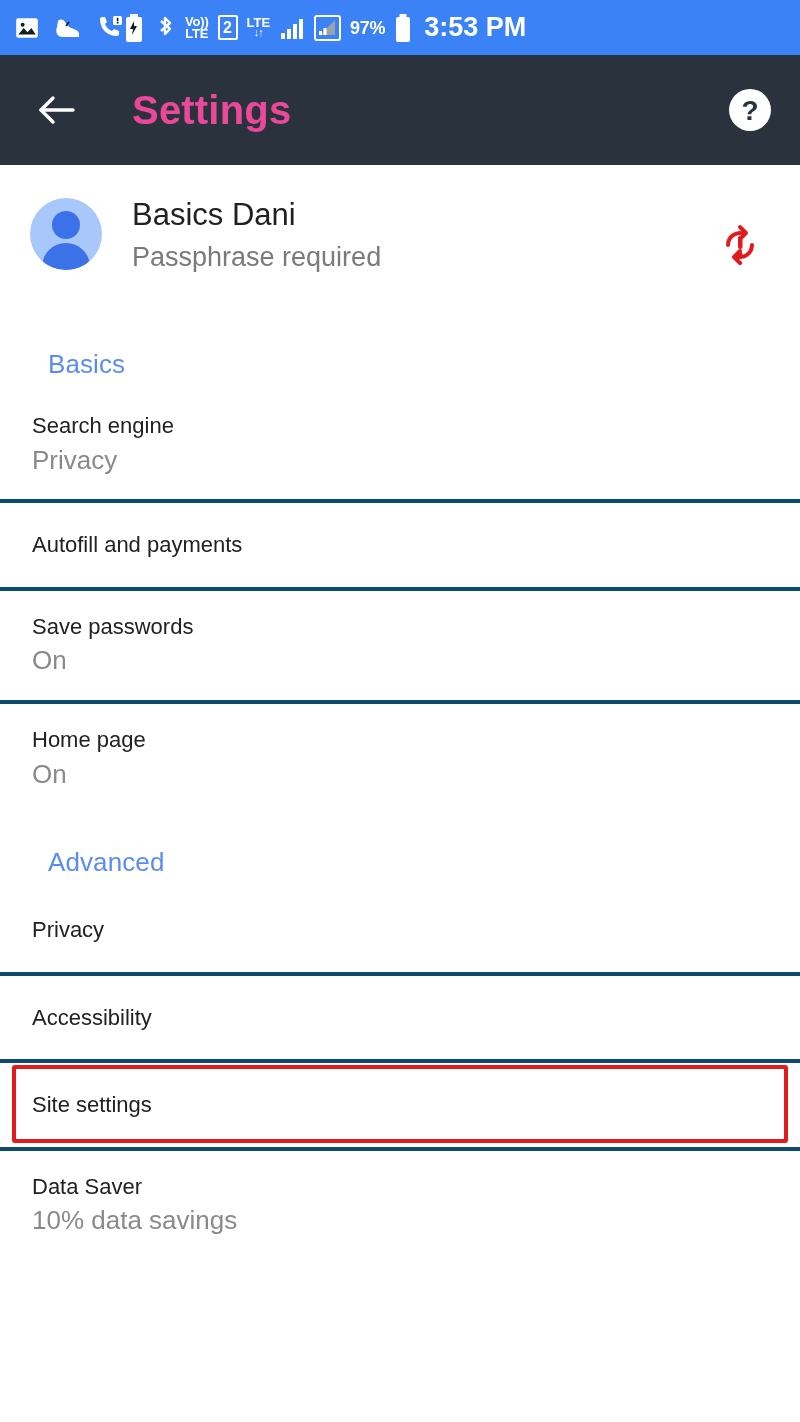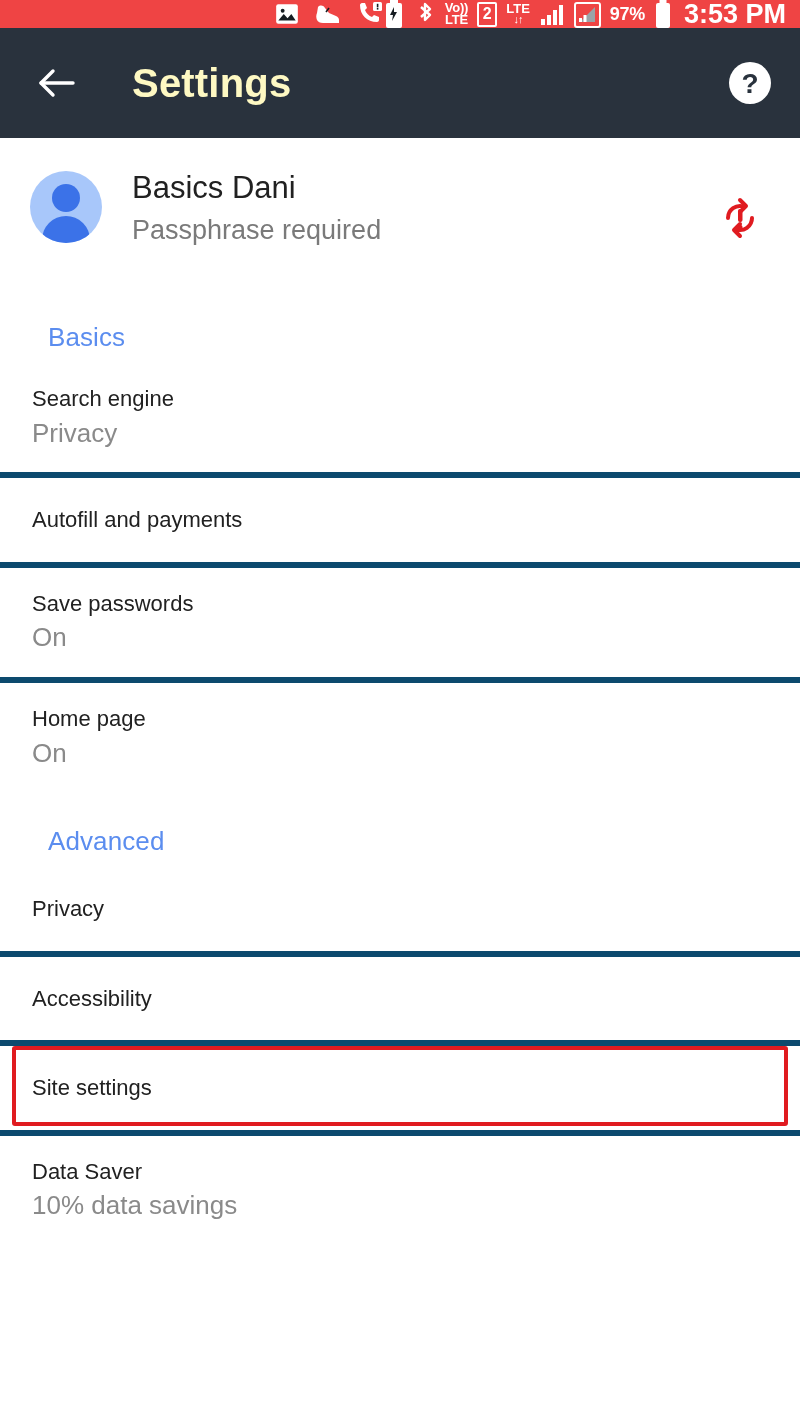--- a/index.html
+++ b/index.html
@@ -7,25 +7,25 @@
   html, body {
     width: 800px;
     height: 1422px;
     background: #ffffff;
     font-family: "Liberation Sans", sans-serif;
     overflow: hidden;
   }
 
   
   .status-bar {
-    height: 28px;
-    background: #ef4444;
+    height: 55px;
+    background: #3b82f6;
     display: flex;
     align-items: center;
-    justify-content: flex-end;
+    justify-content: flex-start;
     padding: 0 14px 0 14px;
     color: #ffffff;
   }
   .status-left { display: flex; align-items: center; gap: 14px; }
   .status-right { display: flex; align-items: center; gap: 9px; }
   .sb-icon { display: flex; align-items: center; justify-content: center; }
   .sb-text {
     font-size: 18px;
     font-weight: bold;
     letter-spacing: -0.3px;
@@ -74,21 +74,21 @@
     display: flex;
     align-items: center;
     padding: 0 24px 0 30px;
   }
   .back-arrow {
     width: 54px; height: 54px;
     display: flex; align-items: center; justify-content: center;
     cursor: pointer;
   }
   .app-title {
-    color: #fef9c3;
+    color: #ec4899;
     font-size: 40px;
     font-weight: bold;
     margin-left: 48px;
     letter-spacing: 0.2px;
   }
   .help-btn {
     margin-left: auto;
     width: 52px; height: 52px;
     display: flex; align-items: center; justify-content: center;
     cursor: pointer;
@@ -158,21 +158,21 @@
     letter-spacing: 0.1px;
   }
   .section-header.advanced { padding-top: 34px; }
 
   .pref-row {
     padding: 22px 32px 22px 32px;
     cursor: pointer;
     position: relative;
     background: #ffffff;
   }
-  .pref-row.divided { border-top: 6px solid #0c4a6e; }
+  .pref-row.divided { border-top: 4px solid #0c4a6e; }
   .pref-title {
     font-size: 22px;
     color: #212121;
     line-height: 1.25;
   }
   .pref-summary {
     font-size: 26px;
     color: #8a8a8a;
     line-height: 1.3;
     margin-top: 4px;

